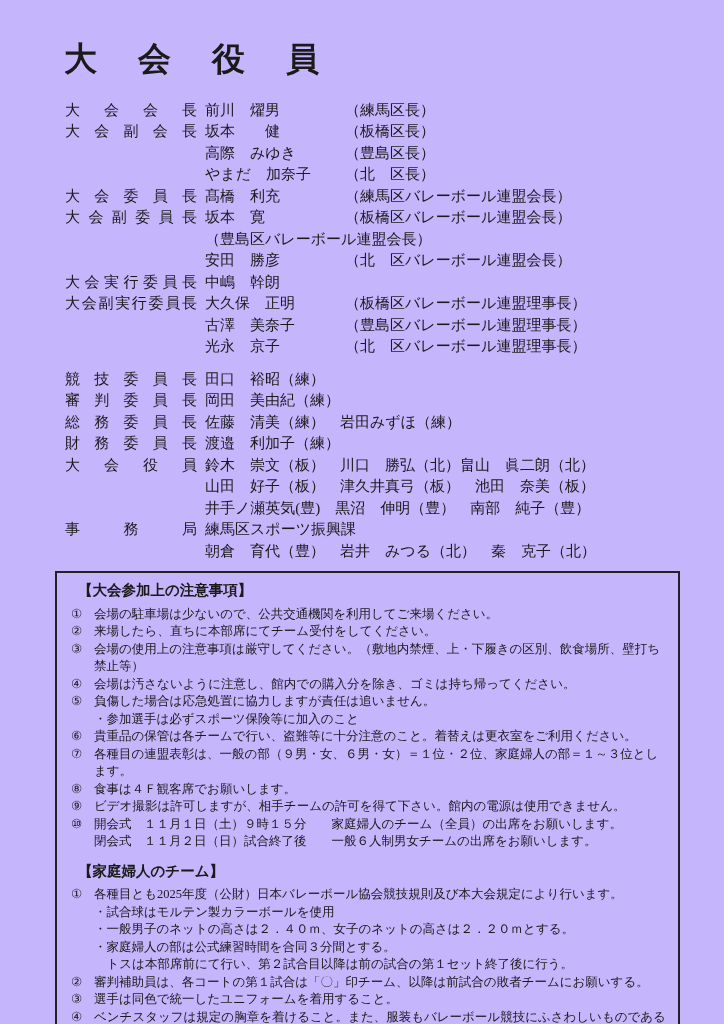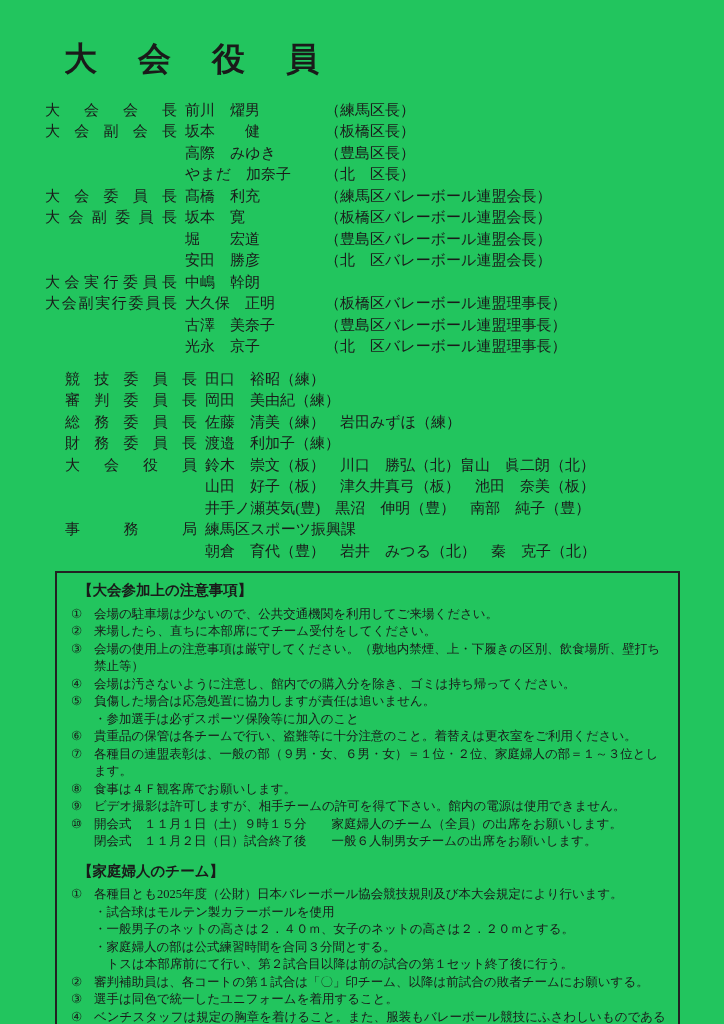--- a/index.html
+++ b/index.html
@@ -1,35 +1,35 @@
 <!DOCTYPE html>
 <html><head>
 <meta charset="utf-8">
 <style>
   html,body{margin:0;padding:0;background:#888;}
   .page{
     position:relative;
     width:724px;height:1024px;
-    background:#22c55e;
+    background:#c4b5fd;
     font-family:"Liberation Serif","DejaVu Serif",serif;
     color:#1a1a1a;
     overflow:hidden;
     margin:0 auto;
   }
   
   .doc-title{
     margin:0;
     padding:40px 0 0 64px;
     font-size:33px;
     font-weight:bold;
     letter-spacing:4px;
     line-height:1.2;
   }
   
-  .officials{margin:20px 0 0 45px;font-size:15px;line-height:21.5px;}
+  .officials{margin:20px 0 0 65px;font-size:15px;line-height:21.5px;}
   .staff{margin:11px 12px 0 65px;font-size:15px;line-height:21.5px;}
   .o-row{display:flex;}
   .o-role{
     width:132px;flex:none;margin-right:8px;
     text-align:justify;text-align-last:justify;
   }
   .o-name{width:140px;flex:none;white-space:pre;}
   .o-name-wide{flex:1;white-space:pre;}
   .o-aff{flex:1;white-space:pre;}
   
@@ -85,21 +85,20 @@
     <span class="o-name">髙橋　利充</span>
     <span class="o-aff">（練馬区バレーボール連盟会長）</span>
   </div>
       <div class="o-row">
     <span class="o-role">大会副委員長</span>
     <span class="o-name">坂本　寛</span>
     <span class="o-aff">（板橋区バレーボール連盟会長）</span>
   </div>
       <div class="o-row">
     <span class="o-role"></span>
-    <span class="o-name">堀　　宏道</span>
     <span class="o-aff">（豊島区バレーボール連盟会長）</span>
   </div>
       <div class="o-row">
     <span class="o-role"></span>
     <span class="o-name">安田　勝彦</span>
     <span class="o-aff">（北　区バレーボール連盟会長）</span>
   </div>
       <div class="o-row">
     <span class="o-role">大会実行委員長</span>
     <span class="o-name">中嶋　幹朗</span>

